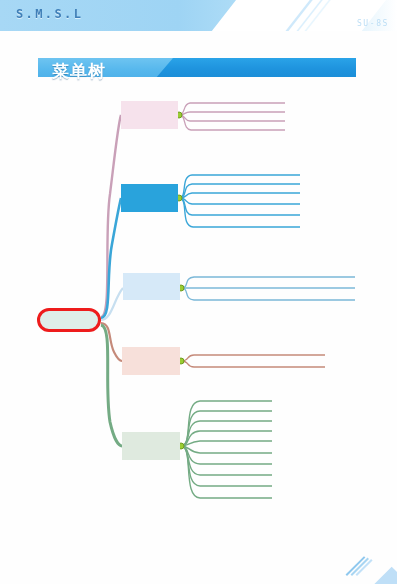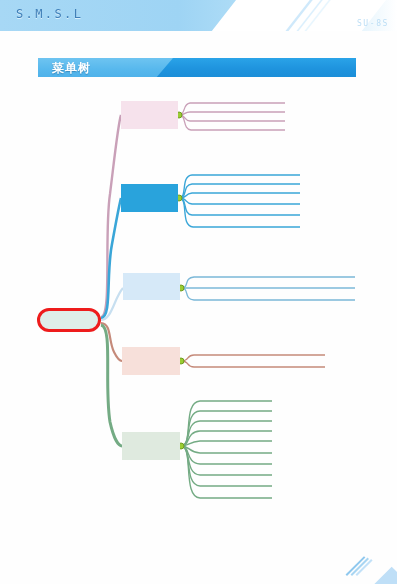--- a/index.html
+++ b/index.html
@@ -25,21 +25,21 @@
   .hdr-stripe{
     position:absolute;top:-20px;height:70px;width:3px;
     background:#cfe9fb;transform:skewX(-38deg);
   }
   .hdr-stripe.s1{right:96px;}
   .hdr-stripe.s2{right:86px;width:2px;background:#dcf0fd;}
   .hdr-stripe.s3{right:78px;width:2px;background:#e8f6fe;}
   .logo{
     position:absolute;left:16px;top:7px;
     font-family:"DejaVu Sans Mono","Liberation Mono",monospace;
-    font-size:12px;font-weight:normal;letter-spacing:2.4px;
+    font-size:12px;font-weight:bold;letter-spacing:2.4px;
     color:#3f7fb8;
     text-shadow:0 1px 0 rgba(255,255,255,.6);
   }
   .model{
     position:absolute;right:8px;top:19px;
     font-family:"DejaVu Sans Mono","Liberation Mono",monospace;
     font-size:8px;font-weight:normal;letter-spacing:1.6px;
     color:#bcdef5;
   }
 
@@ -51,21 +51,21 @@
     position:absolute;left:118px;top:0;width:200px;height:19px;
     background:linear-gradient(180deg,#2aa3e8 0%,#1f94de 55%,#1b8ed8 100%);
   }
   .tb-left{
     position:absolute;left:0;top:0;width:135px;height:19px;
     background:linear-gradient(180deg,#6ec4f1 0%,#57b8ed 60%,#4fb2ea 100%);
     clip-path:polygon(0 0,100% 0,88% 100%,0 100%);
   }
   .tb-text{
     position:absolute;left:14px;top:2px;
-    font-size:12px;font-weight:bold;color:#ffffff;
+    font-size:17px;font-weight:bold;color:#ffffff;
     letter-spacing:1px;
     text-shadow:0 1px 1px rgba(0,60,110,.35);
     font-family:Liberation Serif, serif;
   }
 
   
   .map{position:absolute;left:0;top:84px;width:397px;height:450px;}
   .map svg{display:block;}
 
   .root-node{

